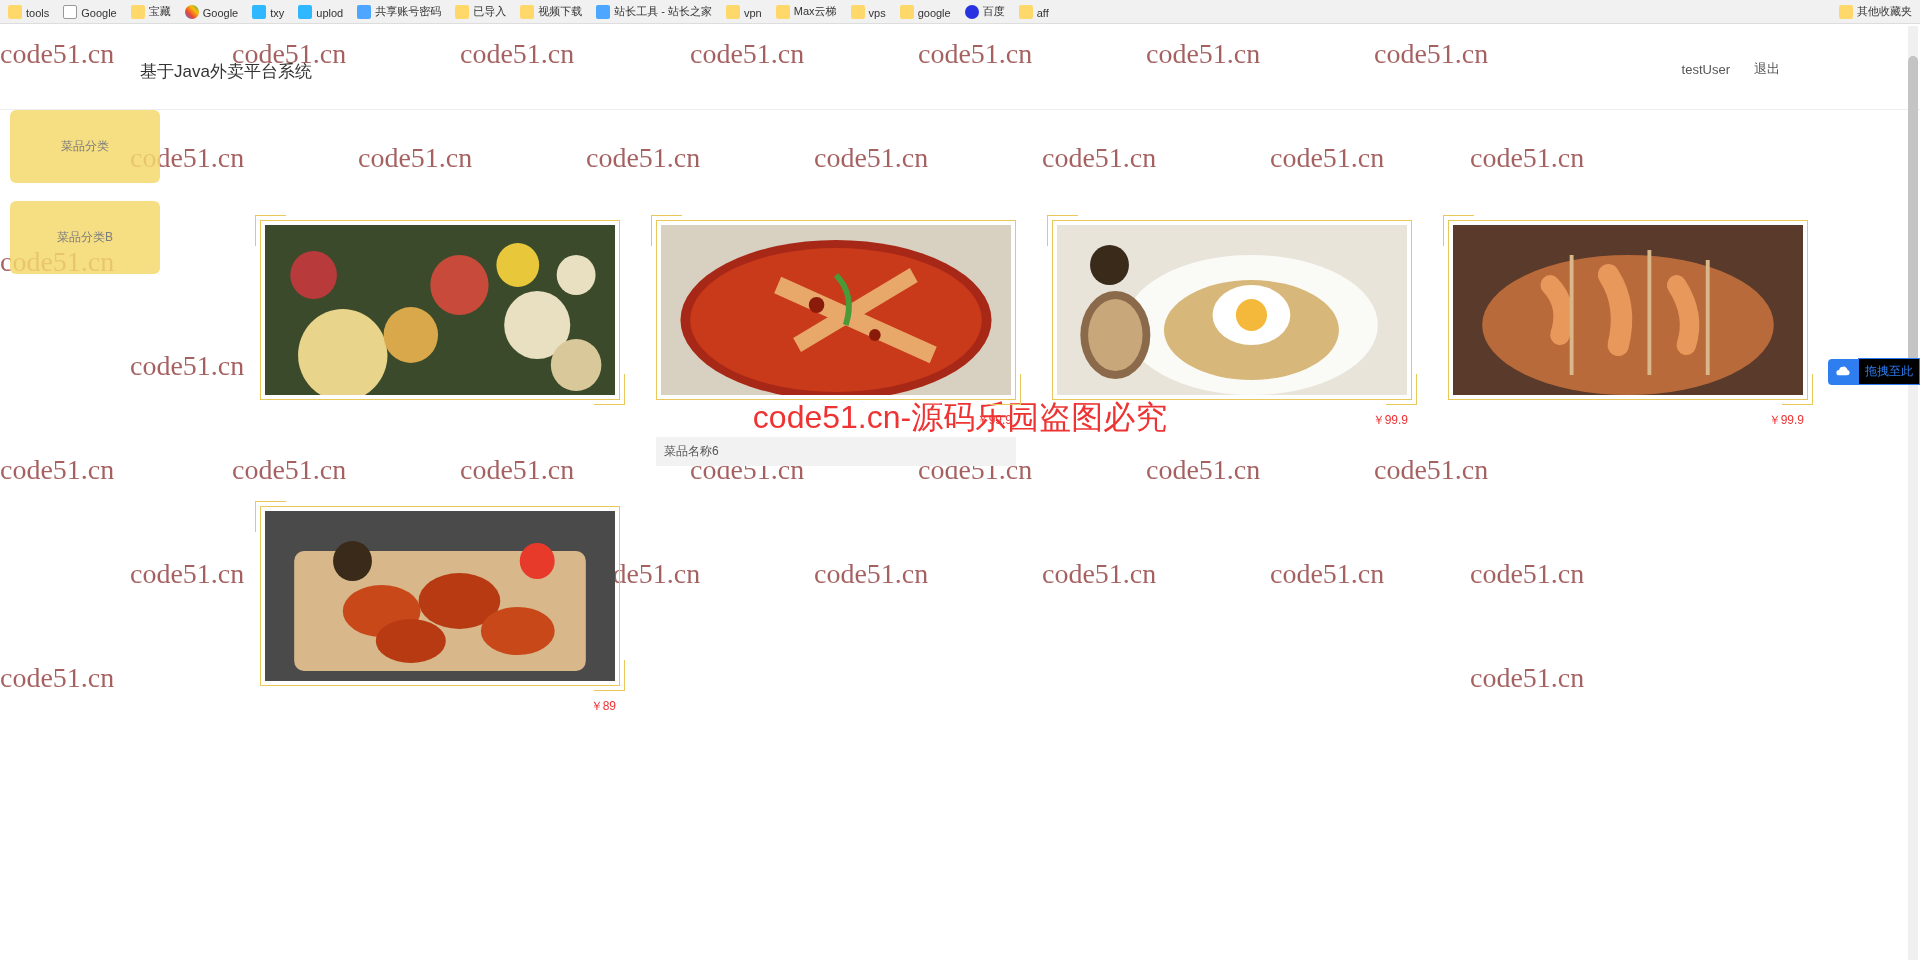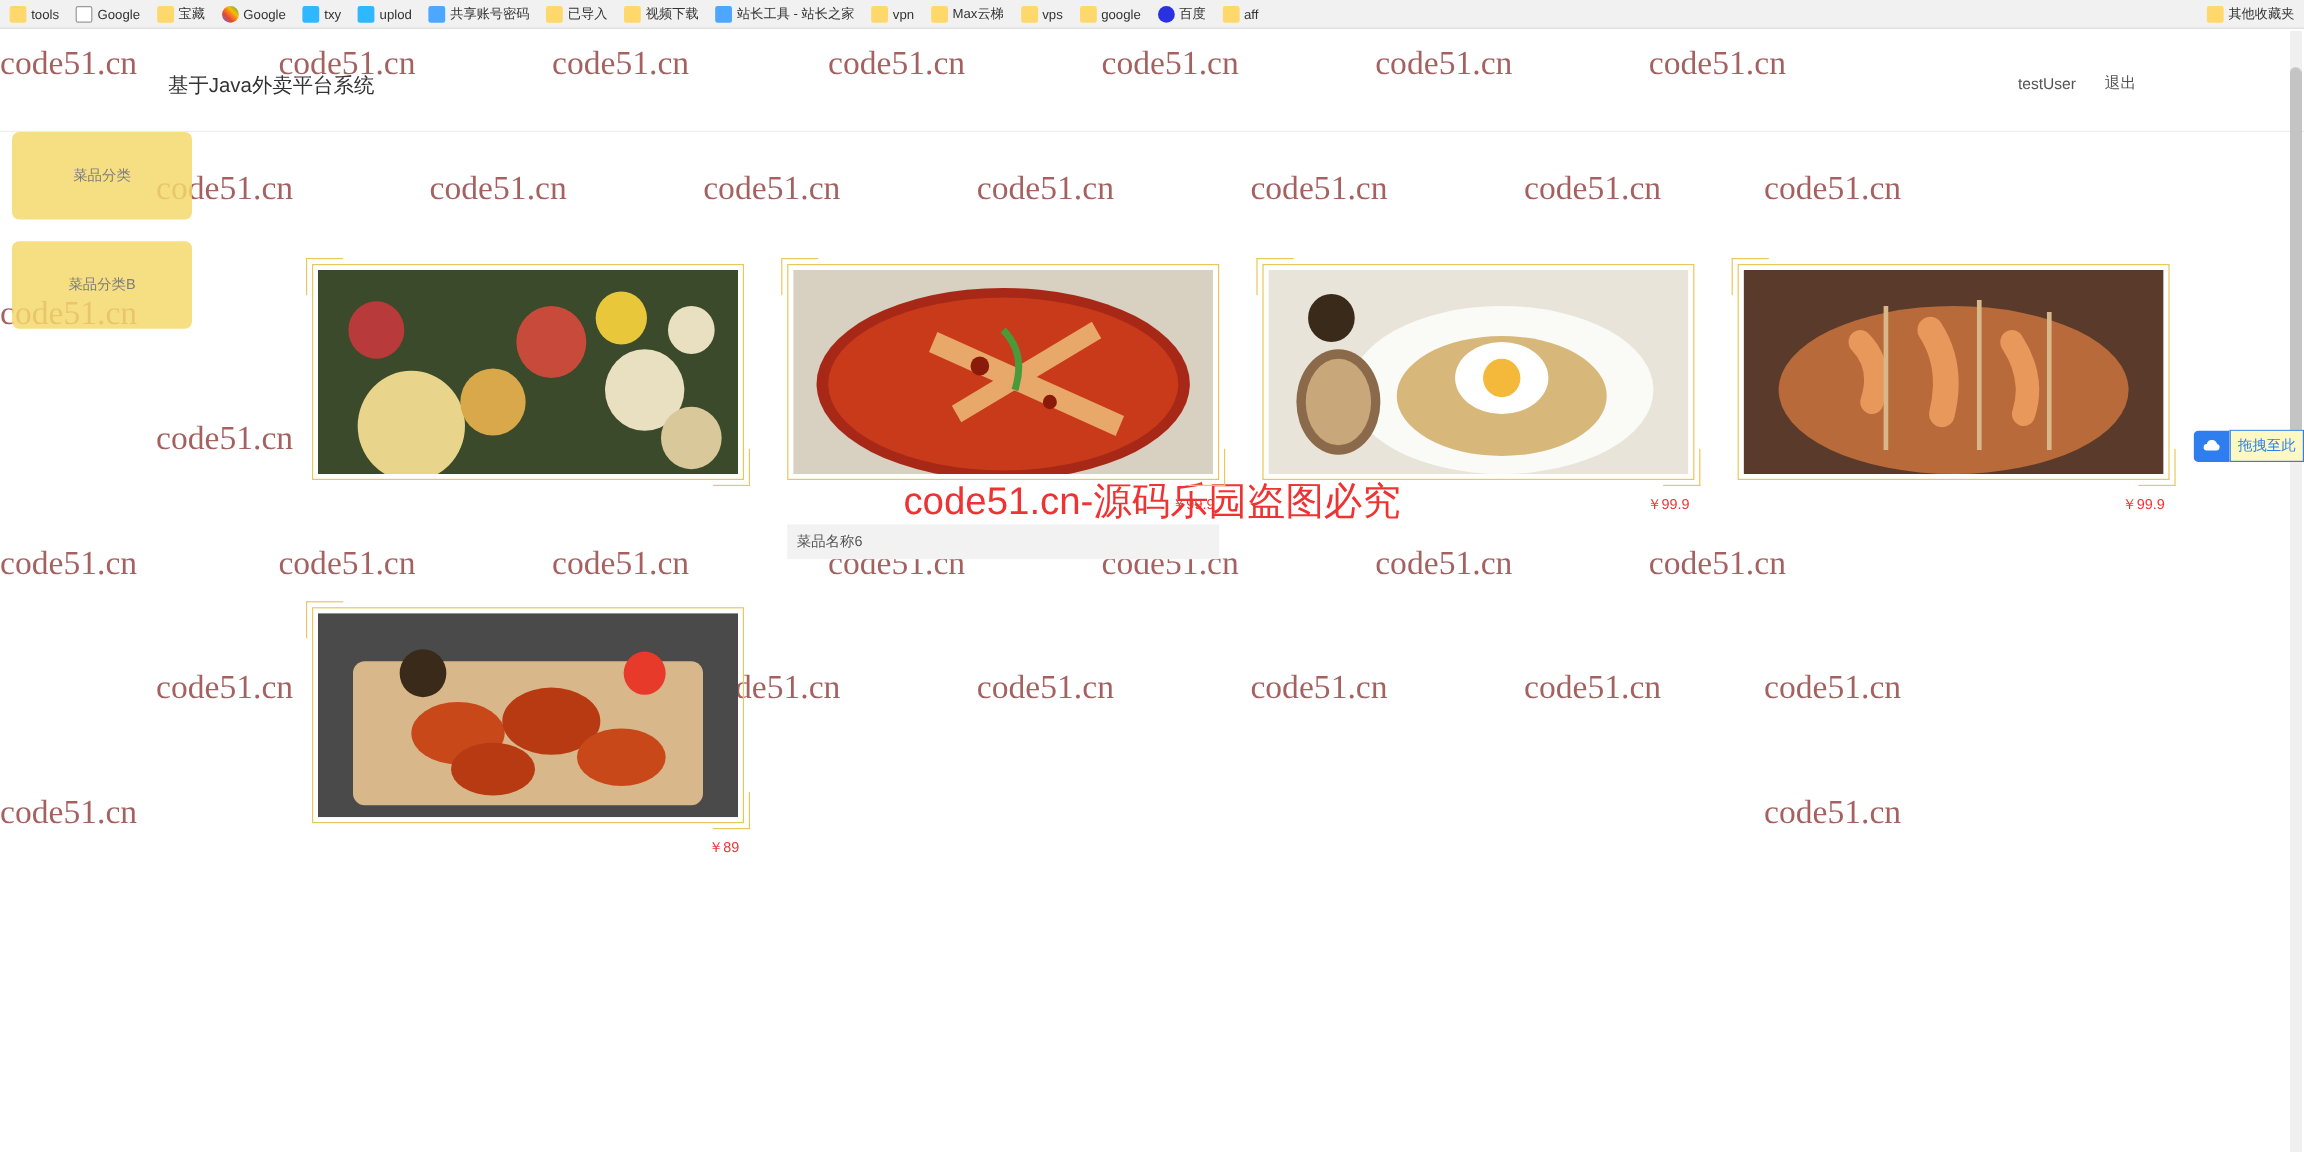--- a/index.html
+++ b/index.html
@@ -134,21 +134,21 @@
   z-index: 10;
 }
 .drag-icon {
   background: #2f7ef0;
   width: 30px; height: 26px;
   border-radius: 4px 0 0 4px;
   display: flex; align-items: center; justify-content: center;
 }
 .drag-icon svg { width: 16px; height: 16px; fill: #fff; }
 .drag-text {
-  background: #fef9c3;
+  background: #000000;
   border: 1px solid #2f7ef0;
   color: #2f7ef0;
   font-size: 12px;
   padding: 4px 6px;
 }
 
 
 .fake-scroll { position: fixed; right: 2px; top: 26px; bottom: 0; width: 10px; background: #f0f0f0; z-index: 5; }
 .fake-thumb { position: absolute; top: 30px; width: 10px; height: 320px; background: #c4c4c4; border-radius: 5px; }
 </style>

